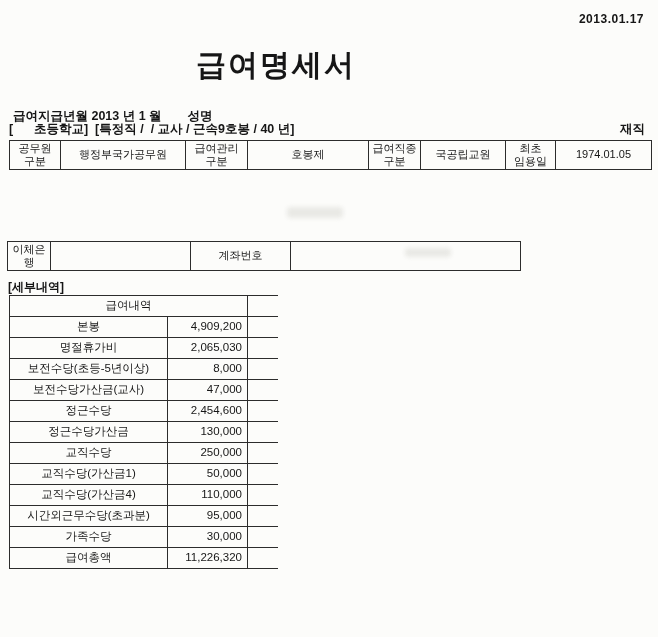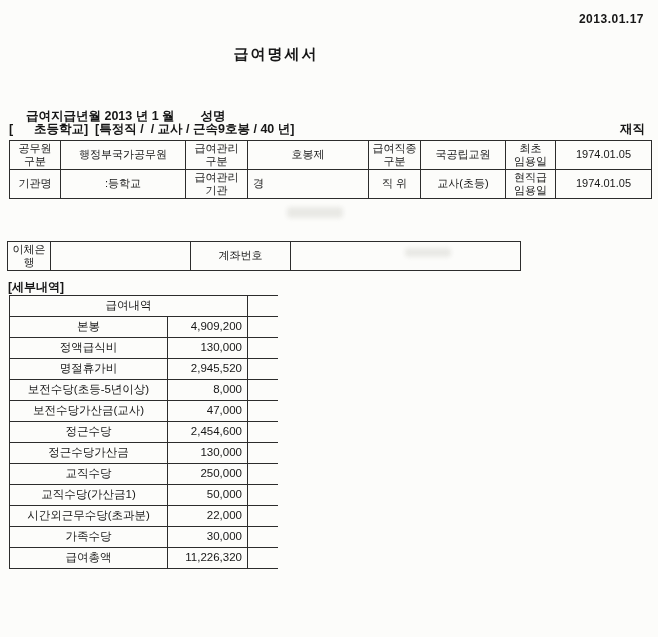--- a/index.html
+++ b/index.html
@@ -6,22 +6,22 @@
   html,body { width:658px; height:637px; }
   body {
     position:relative; overflow:hidden;
     background:#fcfcfa;
     font-family:"Liberation Sans","DejaVu Sans",sans-serif;
     color:#161616;
   }
   .abs { position:absolute; }
 
   .print-date { top:12px; right:14px; font-size:12px; font-weight:700; letter-spacing:.5px; }
-  .doc-title  { top:45px; left:0; width:520px; text-align:center; font-size:15px; font-weight:700; letter-spacing:2px;padding-left:32px; }
-  .pay-line   { top:94px; left:19px; font-size:12.5px; font-weight:700; white-space:pre; }
+  .doc-title  { top:45px; left:0; width:520px; text-align:center; font-size:30px; font-weight:700; letter-spacing:2px;padding-left:32px; }
+  .pay-line   { top:94px; left:6px; font-size:12.5px; font-weight:700; white-space:pre; }
   .pay-line .name-label { margin-left:26px; }
   .class-line { top:121px; left:9px; width:640px; font-size:12.5px; font-weight:700; white-space:pre; }
   .status     { top:121px; right:13px; font-size:12.5px; font-weight:700;margin-left:20px; }
 
   table { border-collapse:collapse; table-layout:fixed; }
   td {
     border:1.5px solid #2c2c2c;
     font-size:11px; line-height:1.18;
     text-align:center; vertical-align:middle;
     padding:1px 2px; white-space:pre-line;
@@ -76,32 +76,20 @@
     <td>급여관리
 구분</td>
     <td>호봉제</td>
     <td>급여직종
 구분</td>
     <td>국공립교원</td>
     <td>최초
 임용일</td>
     <td>1974.01.05</td>
   </tr>
-  <tr>
-    <td>기관명</td>
-    <td>:등학교</td>
-    <td>급여관리
-기관</td>
-    <td class="al">경</td>
-    <td>직 위</td>
-    <td>교사(초등)</td>
-    <td>현직급
-임용일</td>
-    <td>1974.01.05</td>
-  </tr>
 </tbody>
   </table>
 
 <table class="abs bank-table">
   <colgroup>
     <col style="width:43px">
       <col style="width:140px">
       <col style="width:100px">
       <col style="width:230px">
   </colgroup>
@@ -132,27 +120,22 @@
     <td class="strip"></td>
   </tr>
   </tbody>
     <tbody>
       <tr>
         <td>본봉</td>
         <td class="amt">4,909,200</td>
         <td class="strip"></td>
       </tr>
       <tr>
-        <td>정액급식비</td>
-        <td class="amt">130,000</td>
-        <td class="strip"></td>
-      </tr>
-      <tr>
         <td>명절휴가비</td>
-        <td class="amt">2,945,520</td>
+        <td class="amt">2,065,030</td>
         <td class="strip"></td>
       </tr>
       <tr>
         <td>보전수당(초등-5년이상)</td>
         <td class="amt">8,000</td>
         <td class="strip"></td>
       </tr>
       <tr>
         <td>보전수당가산금(교사)</td>
         <td class="amt">47,000</td>
@@ -172,22 +155,27 @@
         <td>교직수당</td>
         <td class="amt">250,000</td>
         <td class="strip"></td>
       </tr>
       <tr>
         <td>교직수당(가산금1)</td>
         <td class="amt">50,000</td>
         <td class="strip"></td>
       </tr>
       <tr>
+        <td>교직수당(가산금4)</td>
+        <td class="amt">110,000</td>
+        <td class="strip"></td>
+      </tr>
+      <tr>
         <td>시간외근무수당(초과분)</td>
-        <td class="amt">22,000</td>
+        <td class="amt">95,000</td>
         <td class="strip"></td>
       </tr>
       <tr>
         <td>가족수당</td>
         <td class="amt">30,000</td>
         <td class="strip"></td>
       </tr>
       <tr>
         <td>급여총액</td>
         <td class="amt">11,226,320</td>

